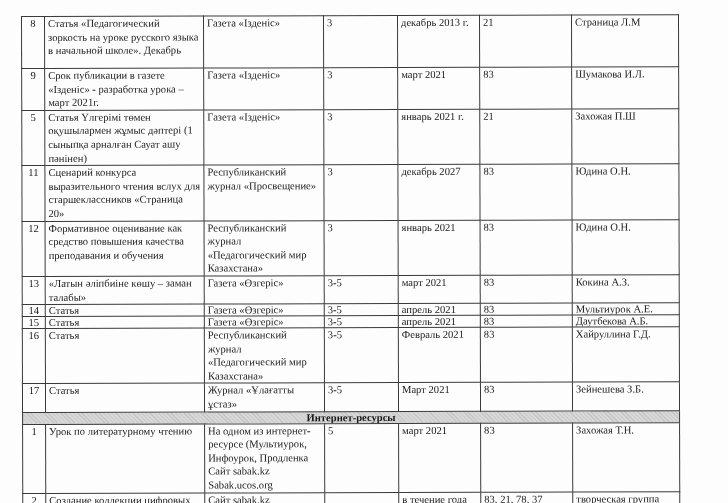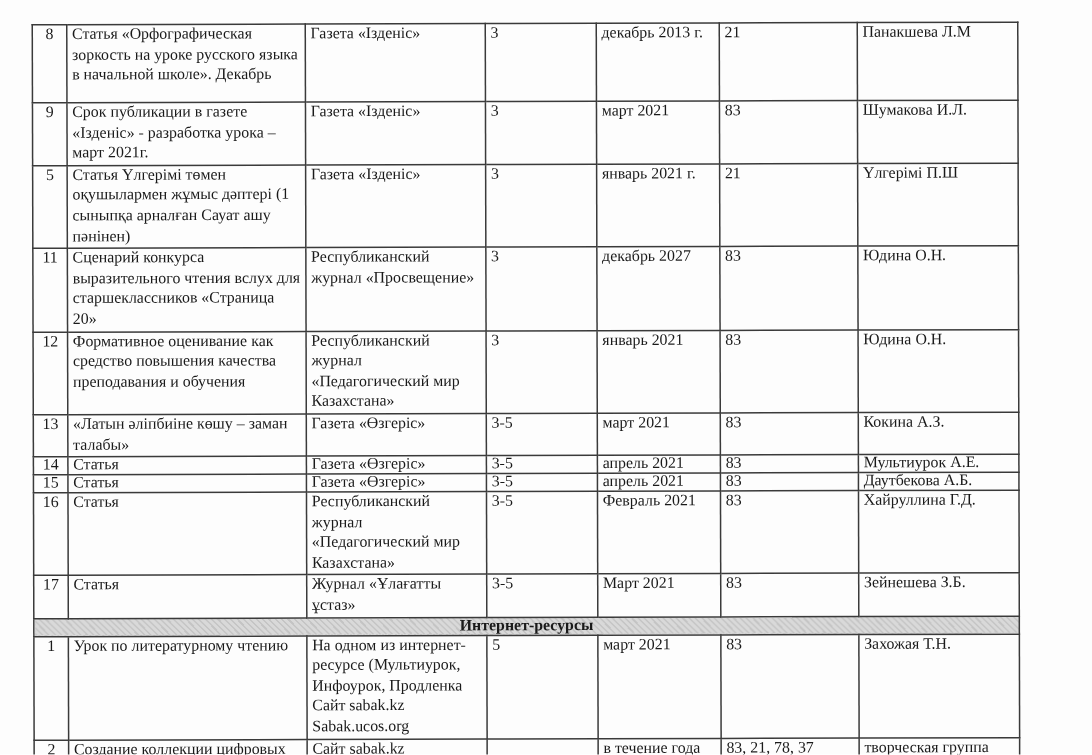--- a/index.html
+++ b/index.html
@@ -24,44 +24,44 @@
         <col style="width:159px">
         <col style="width:120px">
         <col style="width:74px">
         <col style="width:82px">
         <col style="width:92px">
         <col style="width:107px">
   </colgroup>
   <tbody id="tbody">
   <tr class="r-a">
           <td class="num">8</td>
-          <td>Статья «Орфографическая зоркость на уроке русского языка в начальной школе». Декабрь</td>
+          <td>Статья «Педагогический зоркость на уроке русского языка в начальной школе». Декабрь</td>
           <td>Газета «Ізденіс»</td>
           <td>3</td>
           <td>декабрь 2013 г.</td>
           <td>21</td>
-          <td>Панакшева Л.М</td>
+          <td>Страница Л.М</td>
         </tr>
         <tr class="r-b">
           <td class="num">9</td>
           <td>Срок  публикации в газете «Ізденіс» - разработка урока – март 2021г.</td>
           <td>Газета «Ізденіс»</td>
           <td>3</td>
           <td>март 2021</td>
           <td>83</td>
           <td>Шумакова И.Л.</td>
         </tr>
         <tr class="r-c">
           <td class="num">5</td>
           <td> Статья Үлгерімі төмен оқушылармен жұмыс дәптері (1 сыныпқа арналған Сауат ашу пәнінен)</td>
           <td>Газета «Ізденіс»</td>
           <td>3</td>
           <td>январь 2021 г.</td>
           <td>21</td>
-          <td>Үлгерімі П.Ш</td>
+          <td>Захожая П.Ш</td>
         </tr>
         <tr class="r-d">
           <td class="num">11</td>
           <td>Сценарий конкурса выразительного чтения вслух для старшеклассников «Страница 20»</td>
           <td>Республиканский журнал «Просвещение»</td>
           <td>3</td>
           <td>декабрь 2027</td>
           <td>83</td>
           <td>Юдина О.Н.</td>
         </tr>

